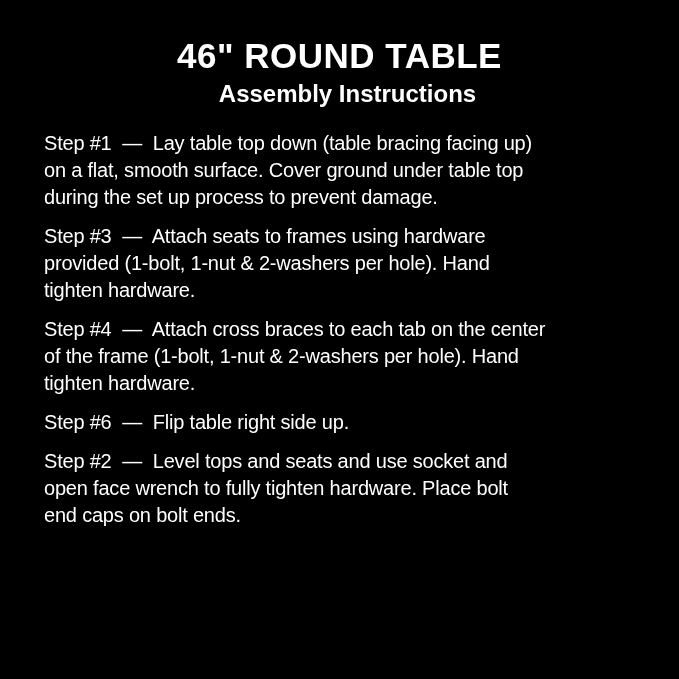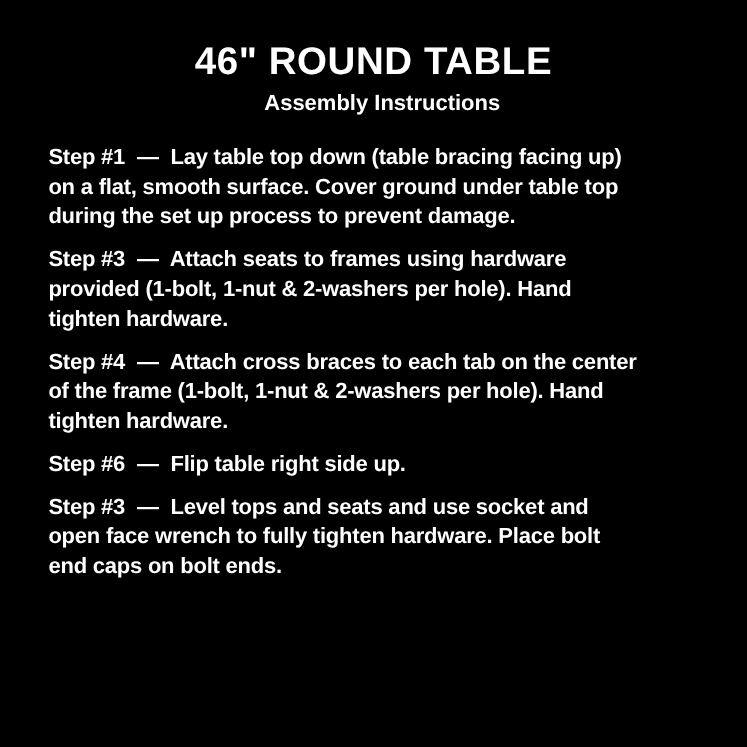--- a/index.html
+++ b/index.html
@@ -26,34 +26,34 @@
     text-align: center;
     font-size: 35px;
     line-height: 40px;
     font-weight: 800;
     letter-spacing: 0.5px;
     color: #ffffff;
   }
   .subtitle {
     margin: 4px 0 0 16px;
     text-align: center;
-    font-size: 20px;
+    font-size: 24px;
     line-height: 28px;
     font-weight: 800;
     color: #ffffff;
   }
   .steps {
     padding: 22px 20px 0 44px;
   }
   .step {
     margin: 0 0 12px 0;
     width: 612px;
     font-size: 20px;
     line-height: 27px;
-    font-weight: 700;
+    font-weight: 400;
     letter-spacing: -0.2px;
     white-space: pre-wrap;
     color: #ffffff;
   }
 </style>
 </head>
 <body>
 
 <div class="page">
   <h1 class="title">46" ROUND TABLE</h1>
@@ -63,17 +63,17 @@
     <p class="step">Step #1  —  Lay table top down (table bracing facing up)
 on a flat, smooth surface. Cover ground under table top
 during the set up process to prevent damage.</p>
     <p class="step">Step #3  —  Attach seats to frames using hardware
 provided (1-bolt, 1-nut &amp; 2-washers per hole). Hand
 tighten hardware.</p>
     <p class="step">Step #4  —  Attach cross braces to each tab on the center
 of the frame (1-bolt, 1-nut &amp; 2-washers per hole). Hand
 tighten hardware.</p>
     <p class="step">Step #6  —  Flip table right side up.</p>
-    <p class="step">Step #3  —  Level tops and seats and use socket and
+    <p class="step">Step #2  —  Level tops and seats and use socket and
 open face wrench to fully tighten hardware. Place bolt
 end caps on bolt ends.</p>
   </div>
 </div>
 
 </body></html>

